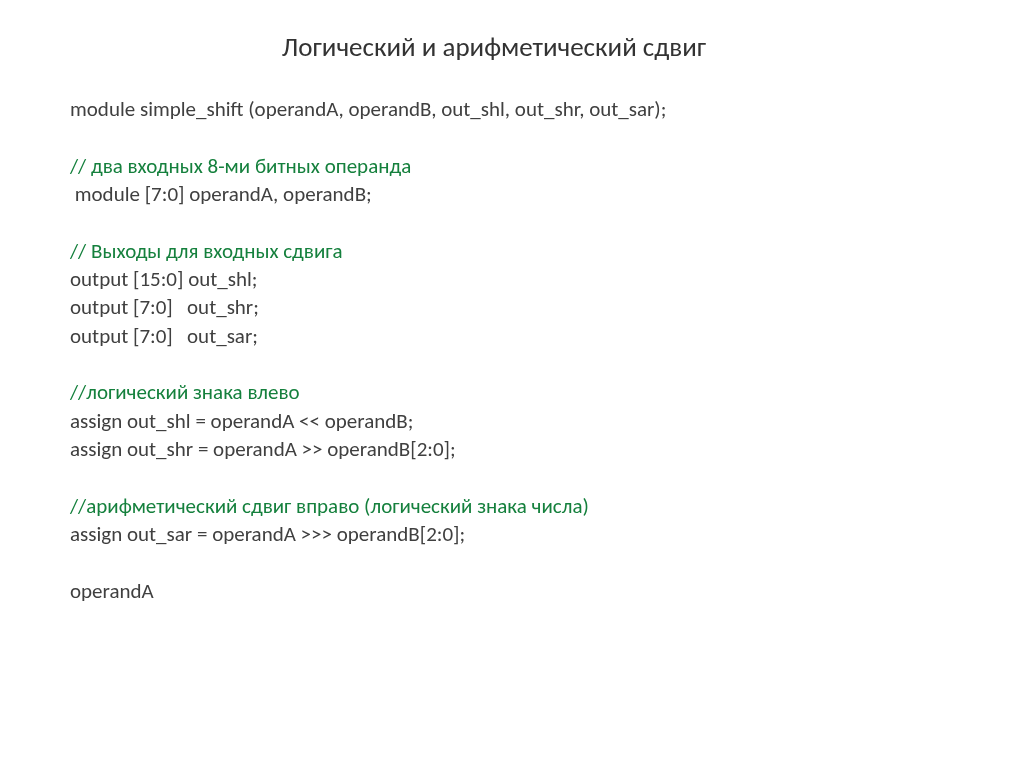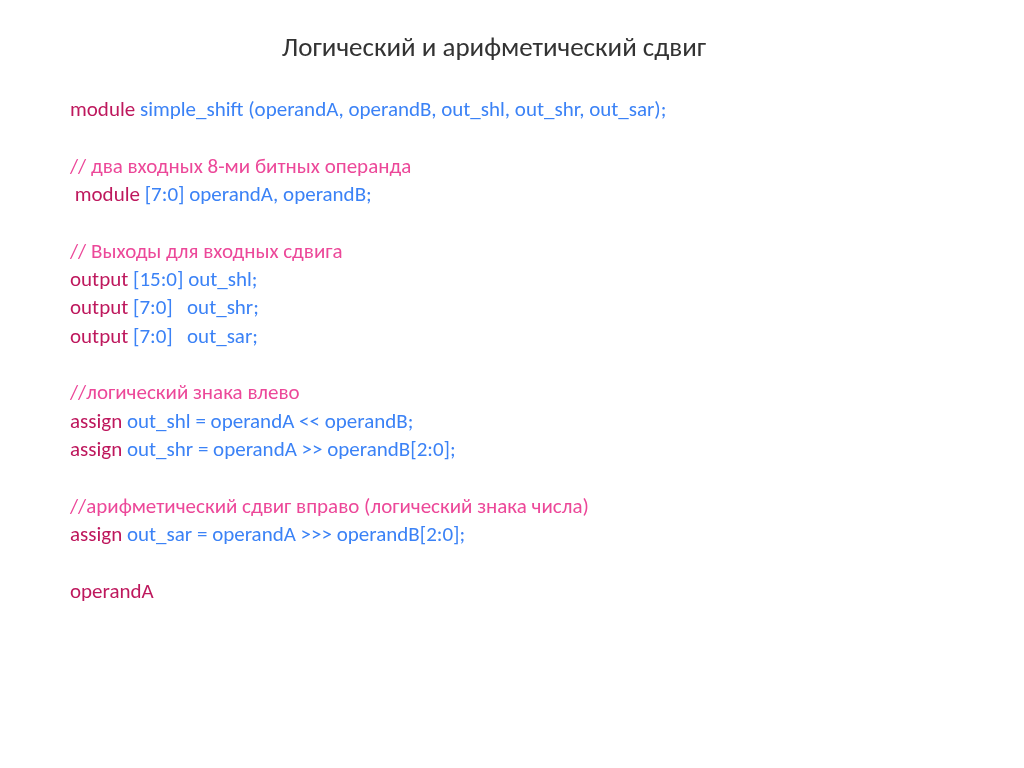--- a/index.html
+++ b/index.html
@@ -24,23 +24,23 @@
     margin-bottom: 32px;
     font-weight: 400;
   }
   .code {
     font-size: 21px;
     line-height: 1.35;
     white-space: pre;
     font-family: "Calibri", "Segoe UI", Arial, sans-serif;
     color: #333333;
   }
-  .kw { color: #be185d; }      
-  .cm { color: #ec4899; }      
-  .txt { color: #3b82f6; }     
+  .kw { color: #404040; }      
+  .cm { color: #15803d; }      
+  .txt { color: #404040; }     
 </style>
 </head>
 <body>
 
 <div class="slide">
   <div class="title">Логический и арифметический сдвиг</div>
 
   <div class="code"><span class="kw">module</span><span class="txt"> simple_shift (operandA, operandB, out_shl, out_shr, out_sar);</span>
 
 <span class="cm">// два входных 8-ми битных операнда</span>

